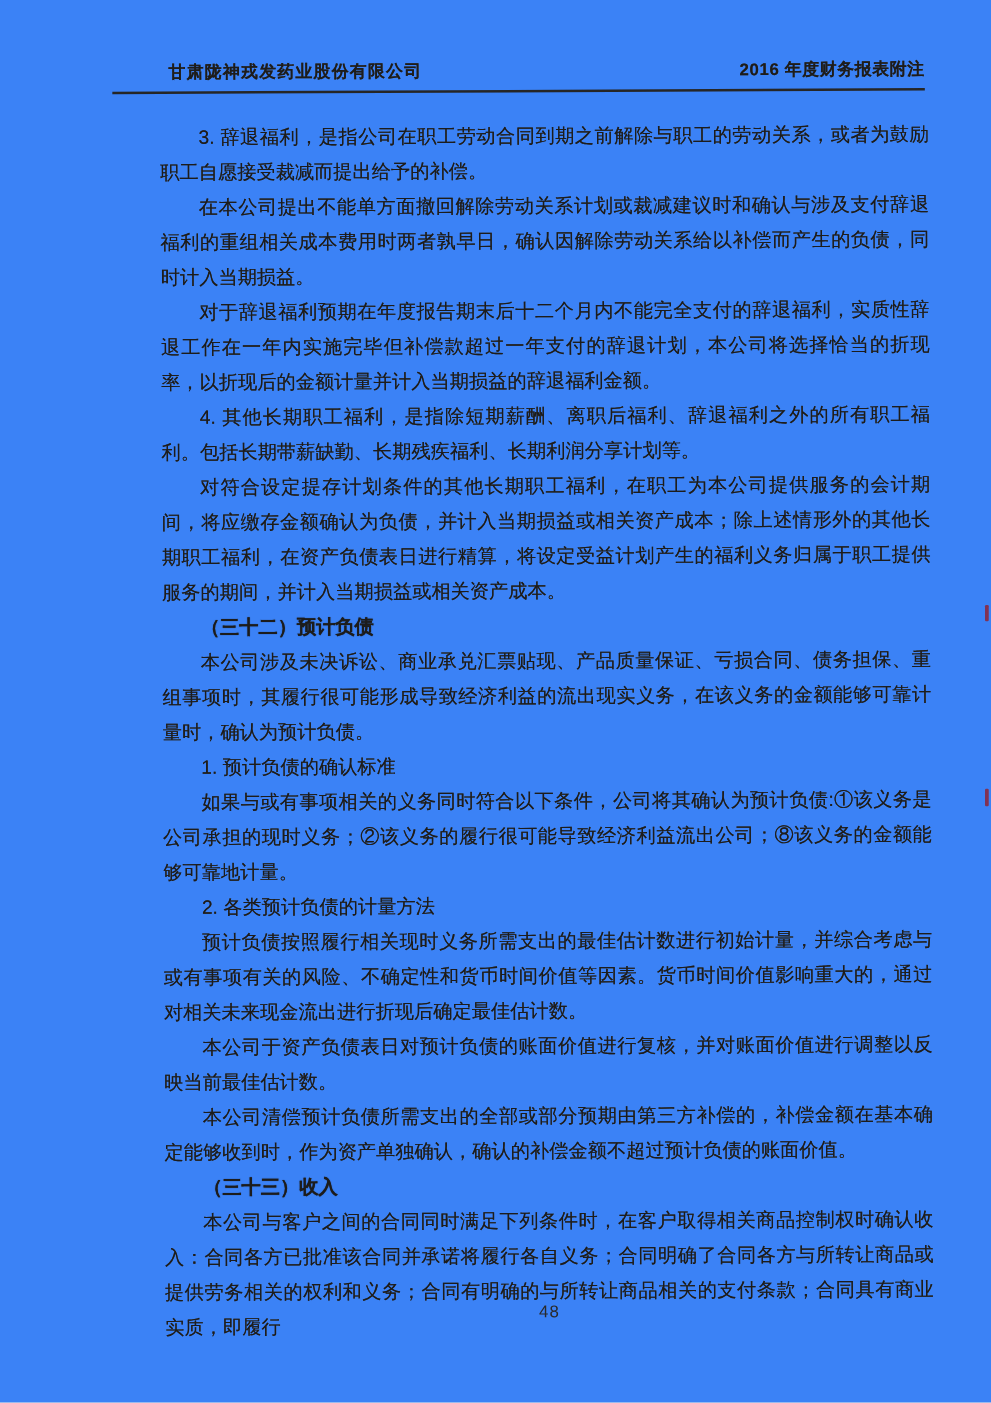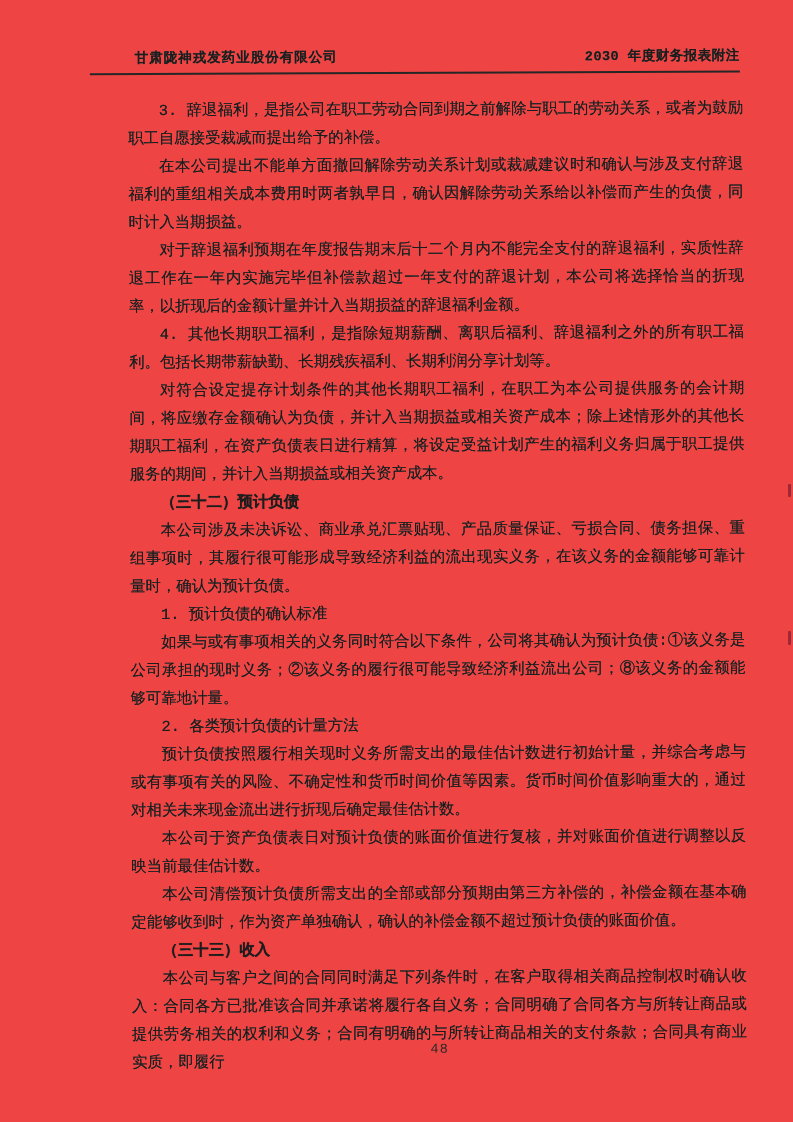--- a/index.html
+++ b/index.html
@@ -1,23 +1,23 @@
 <!DOCTYPE html>
 <html lang="zh"><head>
 <meta charset="utf-8">
 <style>
   html, body { margin: 0; padding: 0; background: #e8e8e8; }
   .page {
     position: relative;
     width: 793px;
     height: 1122px;
     margin: 0 auto;
-    background: #ef4444;
+    background: #3b82f6;
     overflow: hidden;
-    font-family: Liberation Mono, monospace;
+    font-family: Liberation Sans, sans-serif;
     color: #1c1c1c;
   }
   .sheet {
     position: absolute;
     inset: 0;
     transform: rotate(-0.25deg);
     transform-origin: 50% 50%;
   }
   .doc-header {
     position: absolute;
@@ -83,21 +83,21 @@
   .scan-artifact.a2 { left: 788px; top: 631px; height: 14px; }
 </style>
 </head>
 <body>
 
 <div class="page">
   <div class="sheet">
 
     <div class="doc-header">
       <span class="company">甘肃陇神戎发药业股份有限公司</span>
-      <span class="report-title">2030 年度财务报表附注</span>
+      <span class="report-title">2016 年度财务报表附注</span>
     </div>
 
     <div class="doc-body">
       <p class="para">3. 辞退福利，是指公司在职工劳动合同到期之前解除与职工的劳动关系，或者为鼓励职工自愿接受裁减而提出给予的补偿。</p>
       <p class="para">在本公司提出不能单方面撤回解除劳动关系计划或裁减建议时和确认与涉及支付辞退福利的重组相关成本费用时两者孰早日，确认因解除劳动关系给以补偿而产生的负债，同时计入当期损益。</p>
       <p class="para">对于辞退福利预期在年度报告期末后十二个月内不能完全支付的辞退福利，实质性辞退工作在一年内实施完毕但补偿款超过一年支付的辞退计划，本公司将选择恰当的折现率，以折现后的金额计量并计入当期损益的辞退福利金额。</p>
       <p class="para">4. 其他长期职工福利，是指除短期薪酬、离职后福利、辞退福利之外的所有职工福利。包括长期带薪缺勤、长期残疾福利、长期利润分享计划等。</p>
       <p class="para">对符合设定提存计划条件的其他长期职工福利，在职工为本公司提供服务的会计期间，将应缴存金额确认为负债，并计入当期损益或相关资产成本；除上述情形外的其他长期职工福利，在资产负债表日进行精算，将设定受益计划产生的福利义务归属于职工提供服务的期间，并计入当期损益或相关资产成本。</p>
       <p class="heading">（三十二）预计负债</p>
       <p class="para">本公司涉及未决诉讼、商业承兑汇票贴现、产品质量保证、亏损合同、债务担保、重组事项时，其履行很可能形成导致经济利益的流出现实义务，在该义务的金额能够可靠计量时，确认为预计负债。</p>

